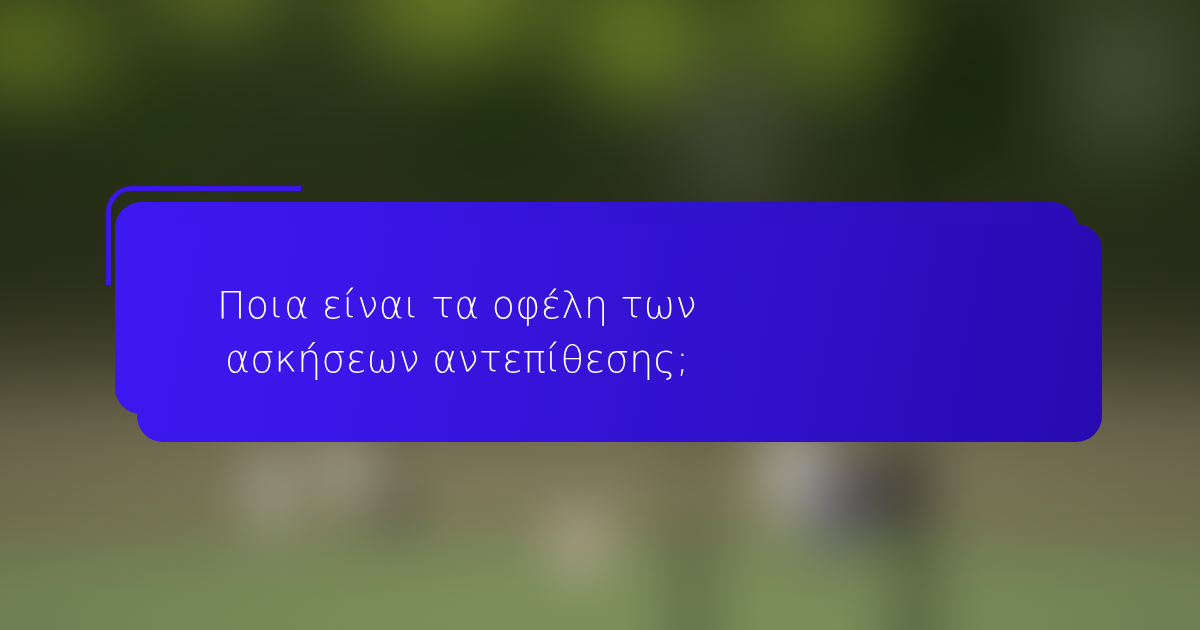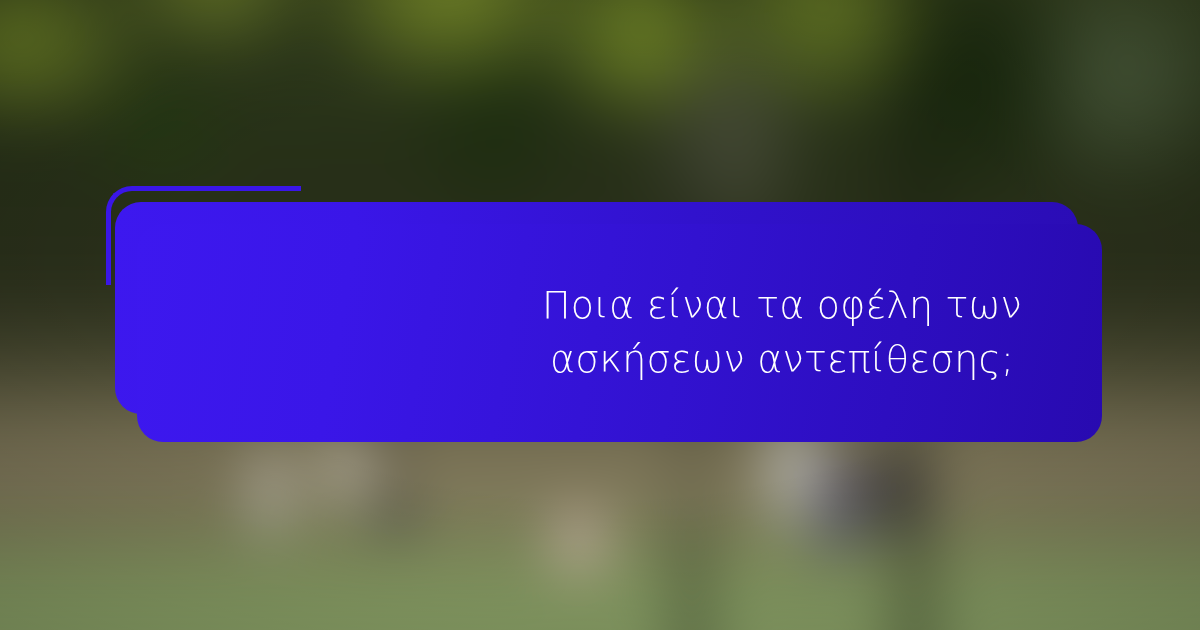--- a/index.html
+++ b/index.html
@@ -94,21 +94,21 @@
     background: linear-gradient(100deg, #3d18ef 0%, #3a16e8 24%, #3112cd 58%, #2a0cb4 100%);
   }
   .card-front {
     position: absolute;
     left: 137px; top: 224px;
     width: 965px; height: 218px;
     border-radius: 26px;
     background: linear-gradient(100deg, #3d18ef 0%, #3a16e8 22%, #3212d0 56%, #280ab0 100%);
     display: flex;
     align-items: center;
-    justify-content: flex-end;
+    justify-content: flex-start;
   }
   .card-title {
     color: #ffffff;
     font-size: 38px;
     font-weight: 300;
     line-height: 1.42;
     text-align: center;
     letter-spacing: 0.2px;
     max-width: 640px;
     margin: 0;

